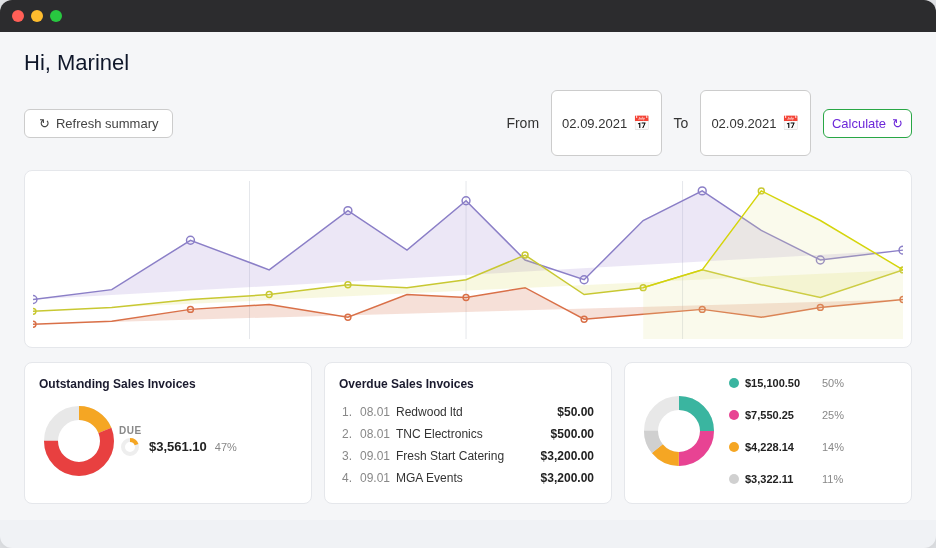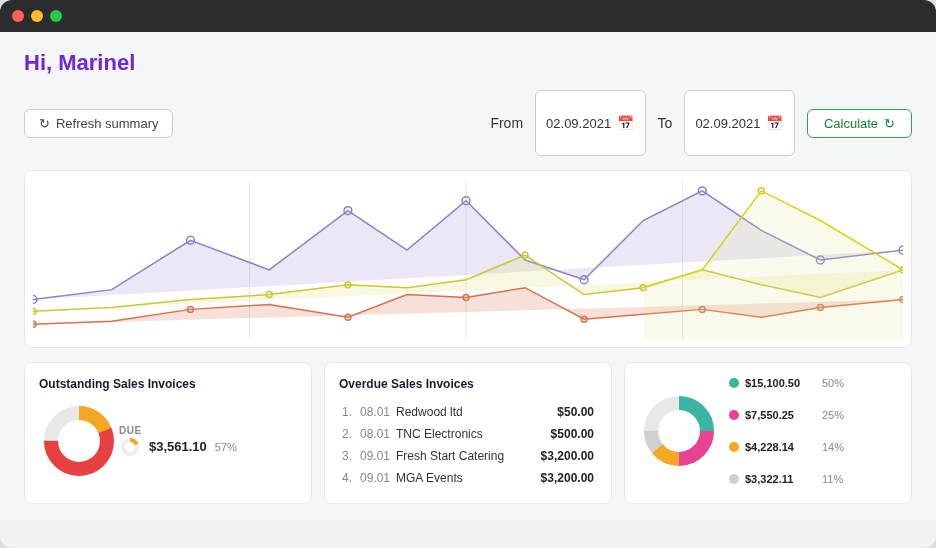--- a/index.html
+++ b/index.html
@@ -33,22 +33,22 @@
     .btn-close { background: #ff5f57; }
     .btn-min { background: #febc2e; }
     .btn-max { background: #28c840; }
 
     .content {
       padding: 18px 24px 16px;
       background: #f5f6f8;
     }
     .greeting {
       font-size: 22px;
-      font-weight: 700;
-      color: #6d28d9;
+      font-weight: 400;
+      color: #0f172a;
       margin-bottom: 14px;
     }
     .toolbar {
       display: flex;
       align-items: center;
       gap: 12px;
       margin-bottom: 14px;
     }
     .refresh-btn {
       border: 1px solid #ccc;
@@ -86,23 +86,23 @@
     }
     .to-label {
       font-size: 14px;
       color: #333;
       font-weight: 500;
     }
     .calculate-btn {
       border: 1.5px solid #28a745;
       background: #fff;
       border-radius: 6px;
-      padding: 6px 16px;
+      padding: 6px 8px;
       font-size: 13px;
-      color: #15803d;
+      color: #6d28d9;
       cursor: pointer;
       font-weight: 500;
       display: flex;
       align-items: center;
       gap: 6px;
     }
 
     .chart-area {
       background: #fff;
       border-radius: 8px;
@@ -340,21 +340,21 @@
           </div>
           <div class="invoice-stats">
             <div>
               <div class="stat-label">DUE</div>
               <div class="stat-row">
                 <svg class="small-donut" viewBox="0 0 22 22">
                   <circle cx="11" cy="11" r="7" fill="none" stroke="#eee" stroke-width="4"></circle>
                   <circle cx="11" cy="11" r="7" fill="none" stroke="#f5a623" stroke-width="4" stroke-dasharray="19.5 44" stroke-dashoffset="11" transform="rotate(-90 11 11)"></circle>
                 </svg>
                 <span class="stat-value">$3,561.10</span>
-                <span class="stat-pct">57%</span>
+                <span class="stat-pct">47%</span>
               </div>
             </div>
           </div>
         </div>
       </div>
 
       <div class="card">
         <div class="card-title">Overdue Sales Invoices</div>
         <table class="overdue-table">
           <tbody id="overdue-rows">

